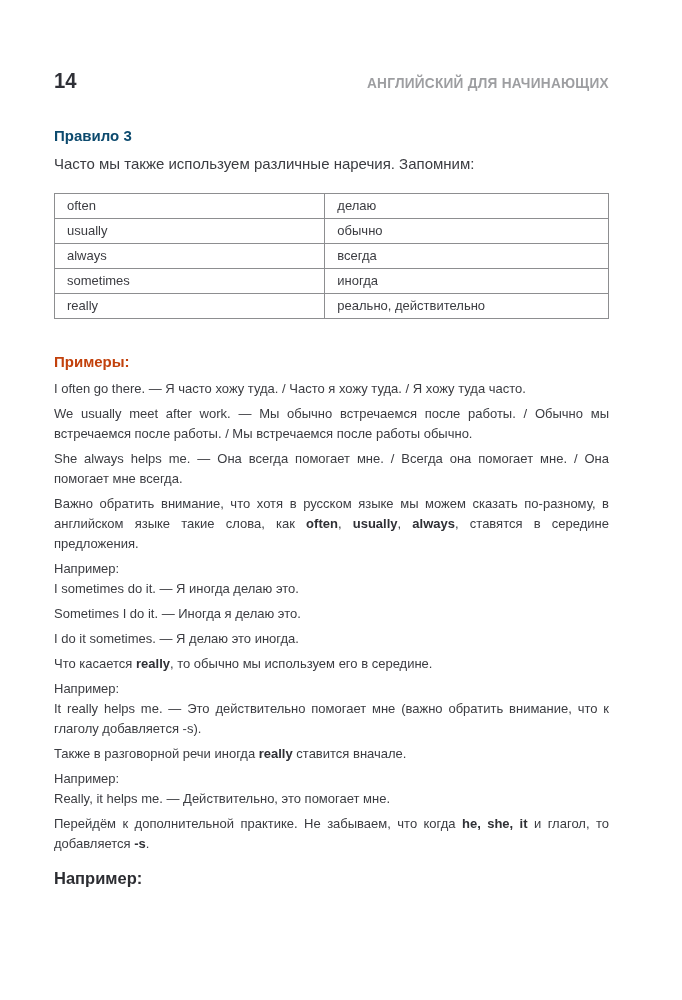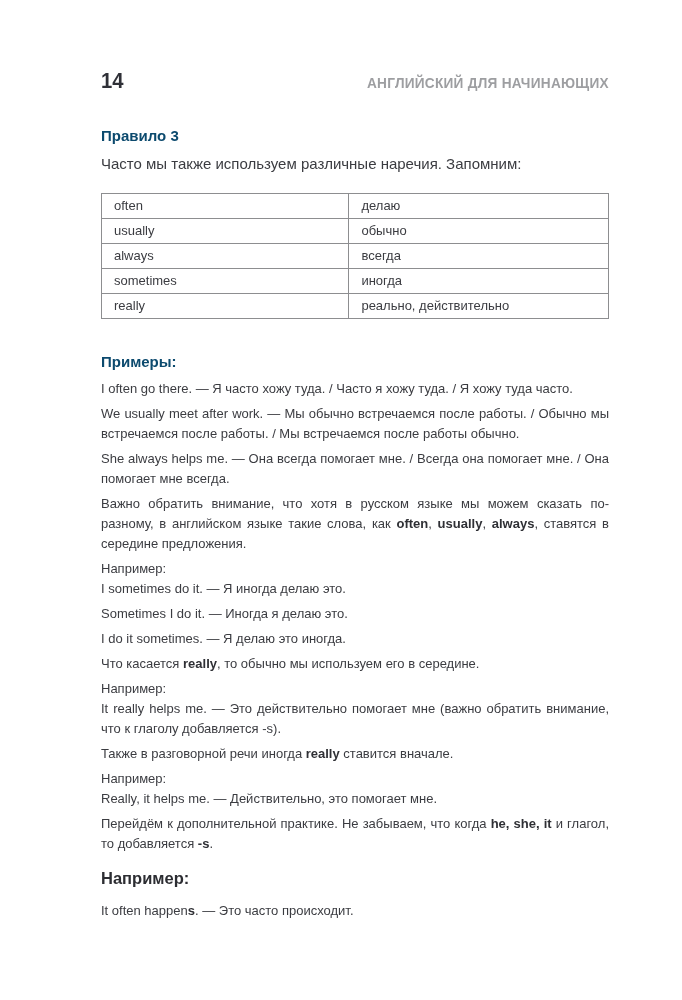--- a/index.html
+++ b/index.html
@@ -4,21 +4,21 @@
 <style>
   html,body{margin:0;padding:0;}
   body{
     width:682px;height:1000px;background:#ffffff;
     font-family:"Liberation Sans","DejaVu Sans",sans-serif;
     color:#3b3c41;
     -webkit-font-smoothing:antialiased;
   }
   .page{
     box-sizing:border-box;width:682px;height:1000px;
-    padding:68px 73px 0 101px;
+    padding:68px 73px 0 54px;
   }
   
   .header{
     display:flex;justify-content:space-between;align-items:baseline;
     margin-bottom:33px;
   }
   .page-number{
     font-size:22px;font-weight:700;color:#2f3037;
     transform:scaleX(0.92);transform-origin:left center;
   }
@@ -42,21 +42,21 @@
   table.vocab td{
     border:1px solid #8d8e90;
     font-size:13px;color:#3b3c41;
     padding:2px 8px 3px 12px;height:19px;
     vertical-align:middle;
   }
   table.vocab td.en-cell{width:48.8%;}
   
   .content .block{margin:0 0 5px 0;}
   .content .block.heading{
-    font-size:15px;font-weight:700;color:#0c4a6e;
+    font-size:15px;font-weight:700;color:#c2410c;
     margin:0 0 6px 0;line-height:22px;
   }
   .content .block.big-heading{
     font-size:16.5px;font-weight:700;color:#2c2d32;
     margin:12px 0 10px 0;line-height:25px;
   }
   .content .block.para .tline,
   .content .block.group .tline{
     font-size:13px;line-height:20px;text-align:justify;
   }
@@ -141,18 +141,15 @@
       <div class="block group">
         <div class="tline"><span>Например:</span></div>
         <div class="tline"><span>Really, it helps me. — Действительно, это помогает мне.</span></div>
       </div>
       <div class="block para">
         <div class="tline"><span>Перейдём к дополнительной практике. Не забываем, что когда </span><b>he, she, it</b><span> и глагол, то добавляется </span><b>-s</b><span>.</span></div>
       </div>
       <div class="block big-heading">
         <div class="tline"><span>Например:</span></div>
       </div>
-      <div class="block para">
-        <div class="tline"><span>It often happen</span><b>s</b><span>. — Это часто происходит.</span></div>
-      </div>
     </div>
 
 </div>
 
 </body></html>

